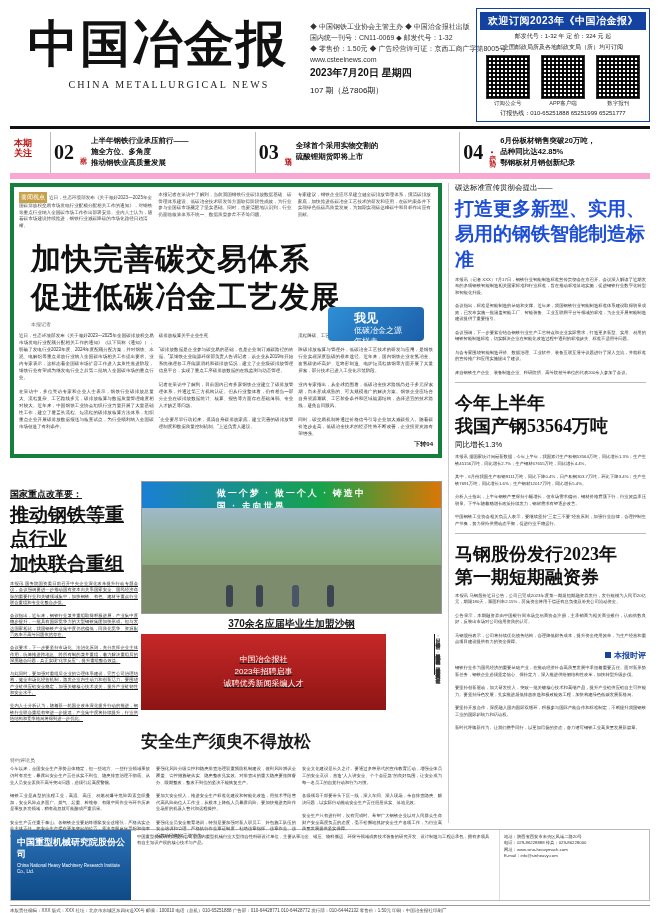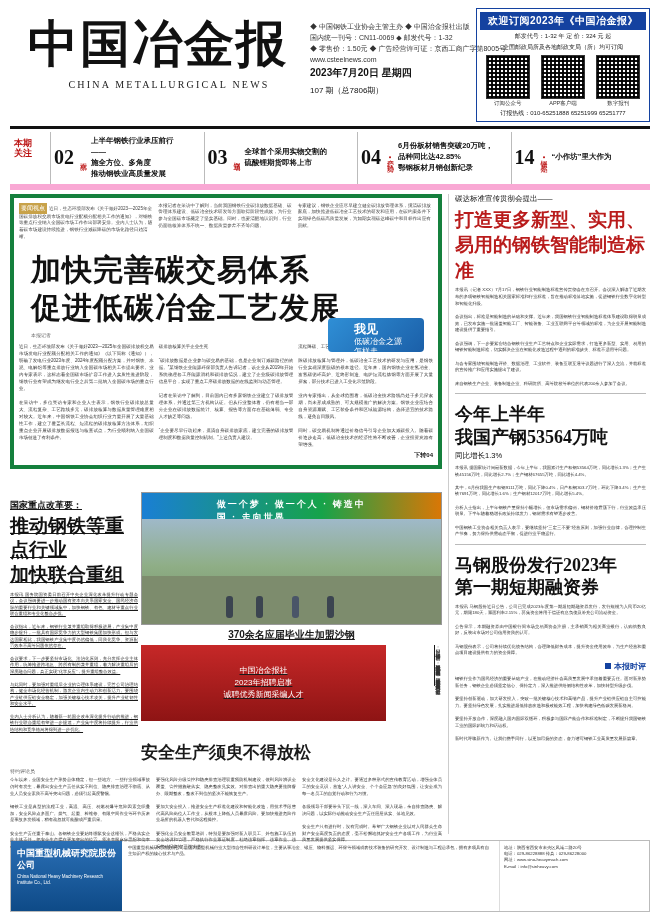--- a/index.html
+++ b/index.html
@@ -99,31 +99,31 @@
   .photo-side { width:52px; font-size:5px; line-height:1.6; color:#333; writing-mode: vertical-rl; }
 
   .banner-red { height:76px; background:linear-gradient(180deg,#c62828,#8e1414); color:#fff; font-size:8px; text-align:center; padding-top:8px; line-height:1.5;}
 
   .safety-title { font-family:"Liberation Serif",serif; font-weight:bold; font-size:17px; text-align:center; margin:8px 0 4px; }
   .body-3col { display:flex; gap:6px; font-size:4.3px; line-height:1.55; color:#333; text-align:justify;}
   .body-3col > div { flex:1; }
 
   
   .r-lead { font-size:7.5px; color:#111; margin-bottom:3px;}
-  .r-head { font-family:"Liberation Serif",serif; font-weight:bold; font-size:19px; line-height:1.35; color:#b91c1c;}
+  .r-head { font-family:"Liberation Serif",serif; font-weight:bold; font-size:19px; line-height:1.35; color:#1d4ed8;}
   .r-body { font-size:4.3px; line-height:1.55; color:#333; text-align:justify; margin-top:4px;}
   .r-head2 { font-family:"Liberation Serif",serif; font-weight:bold; font-size:18px; line-height:1.35; color:#111; margin-top:8px;}
   .r-sub { font-size:7.5px; color:#111; margin-top:2px;}
   .r-hr { height:1px; background:#bbb; margin:6px 0;}
   .r-badge { text-align:right; font-size:8px; font-weight:bold; color:#1442a0; margin-top:4px;}
   .r-badge .sq{display:inline-block;width:6px;height:6px;background:#1442a0;margin-right:3px;}
 
   
   .ad { margin-top:6px; border:1px solid #bbb; display:flex; height:72px;}
-  .ad-logo { width:111px; background:linear-gradient(180deg,#2a6fb5,#0e4a87); color:#fff; padding:6px; }
+  .ad-logo { width:120px; background:linear-gradient(180deg,#2a6fb5,#0e4a87); color:#fff; padding:6px; }
   .ad-logo .t1{font-size:9px;font-weight:bold;line-height:1.35;}
   .ad-logo .t2{font-size:4.5px;margin-top:3px;line-height:1.4;}
   .ad-body { flex:1; padding:4px 6px; font-size:4.3px; line-height:1.55; color:#333;}
   .ad-right { width:150px; border-left:1px solid #ddd; font-size:4.3px; padding:4px; line-height:1.5; color:#333;}
 
   .footline { font-size:4.5px; color:#444; margin-top:4px; line-height:1.5; border-top:1px solid #999; padding-top:2px;}
 </style>
 </head>
 <body>
 
@@ -178,25 +178,20 @@
       <div class="nav-cat">钢立场</div>
       <div class="nav-txt" style="white-space:pre-line">全球首个采用实物交割的
 硫酸锂期货即将上市</div>
     </div>
     <div class="nav-item">
       <div class="nav-num">04</div>
       <div class="nav-cat">产经•趋势</div>
       <div class="nav-txt" style="white-space:pre-line">6月份板材销售突破20万吨，
 品种同比达42.85%
 鄂钢板材月销创新纪录</div>
-    </div>
-    <div class="nav-item">
-      <div class="nav-num">14</div>
-      <div class="nav-cat">钢铁•赤焰</div>
-      <div class="nav-txt" style="white-space:pre-line">“小作坊”里大作为</div>
     </div>
   </div>
 
   <div class="grid">
 
     <div class="col-left">
 
       <div class="lead-box" style="position:relative">
         <div class="lead-topstrip">
           <div class="blk">

